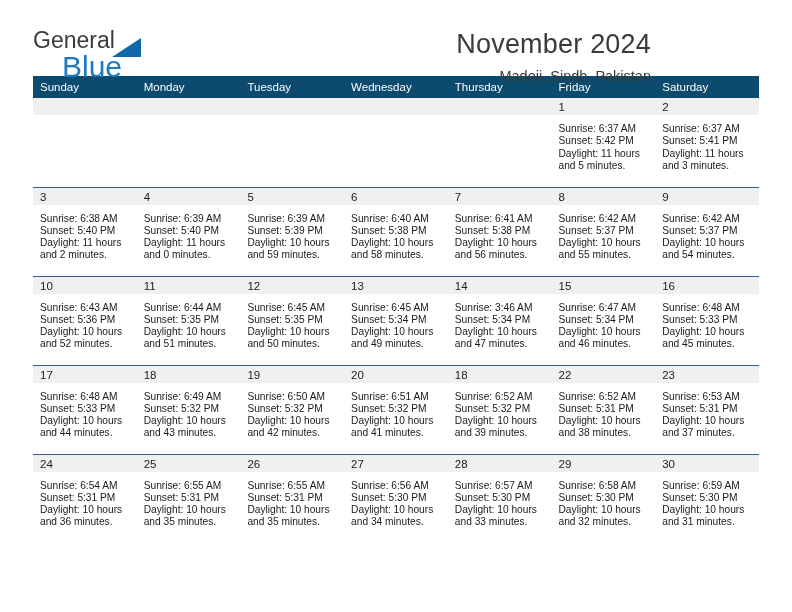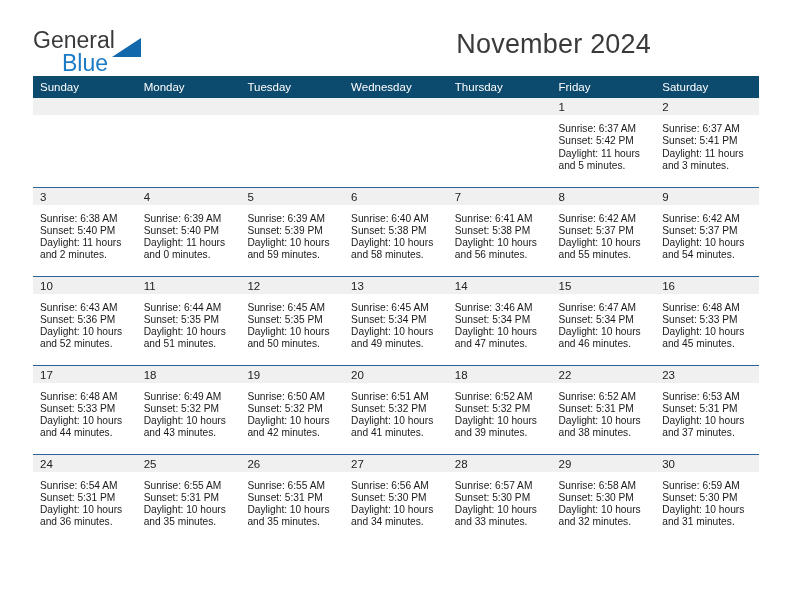--- a/index.html
+++ b/index.html
@@ -38,21 +38,21 @@
   }
   .brand-general {
     font-size: 23px;
     color: #3a3a3a;
     letter-spacing: 0px;
     font-family: "Liberation Sans", sans-serif;
     display: block;
     height: 24px;
   }
   .brand-blue {
-    font-size: 23px;
+    font-size: 30px;
     color: #1b7bc4;
     display: block;
     margin-left: 29px;
     margin-top: -1px;
   }
   .brand-tri {
     position: absolute;
     left: 79px;
     top: 9px;
     width: 0;
@@ -134,20 +134,21 @@
 <div class="page">
 
   <div class="top">
     <div class="brand">
       <span class="brand-general">General</span>
       <span class="brand-tri"></span>
       <span class="brand-blue">Blue</span>
     </div>
     <div class="titles">
       <h1 class="month-title">November 2024</h1>
+      <p class="location">Madeji, Sindh, Pakistan</p>
     </div>
   </div>
 
   <table class="cal">
     <thead>
       <tr id="weekday-row">
           <th>Sunday</th>
           <th>Monday</th>
           <th>Tuesday</th>
           <th>Wednesday</th>

